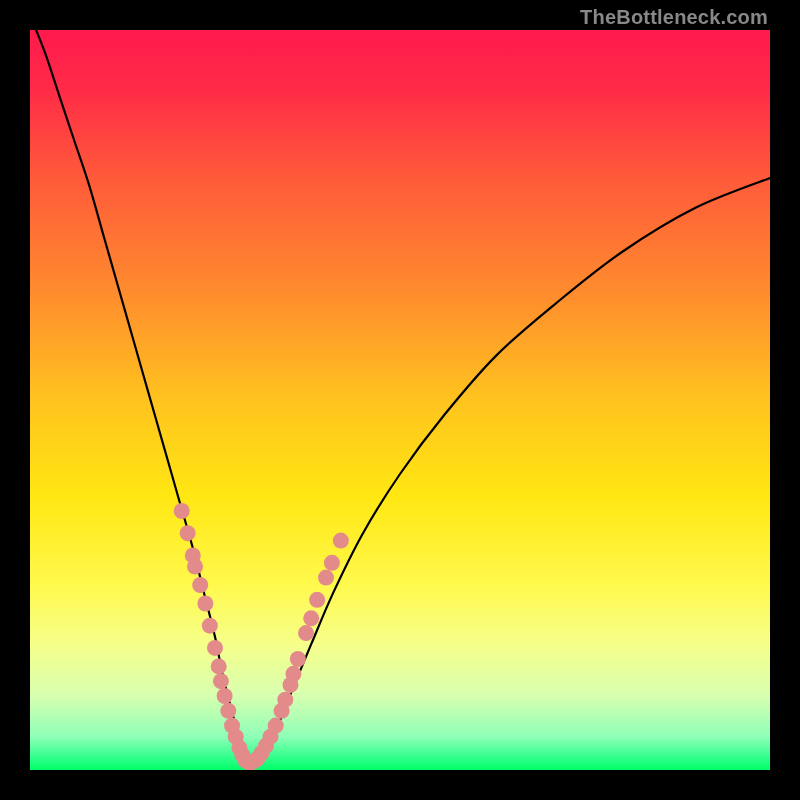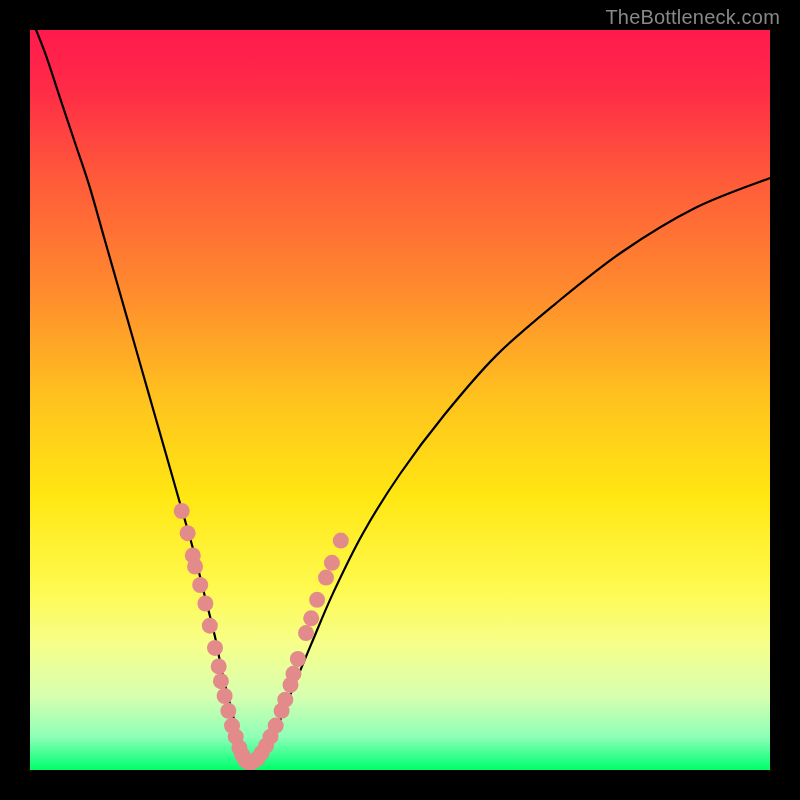--- a/index.html
+++ b/index.html
@@ -34,25 +34,25 @@
   #curve-svg {
     position: absolute;
     left: 0;
     top: 0;
     width: 100%;
     height: 100%;
   }
   #watermark {
     position: absolute;
     top: 6px;
-    right: 20px;
+    right: 32px;
     color: #888;
     font-size: 20px;
     letter-spacing: 0.2px;
-    font-weight: 400;
+    font-weight: 700;
   }
 </style>
 </head>
 <body>
 
 <div id="stage">
   <div id="watermark">TheBottleneck.com</div>
   <div id="plot-area">
     <svg id="gradient" viewBox="0 0 740 740" preserveAspectRatio="none">
       <defs>

